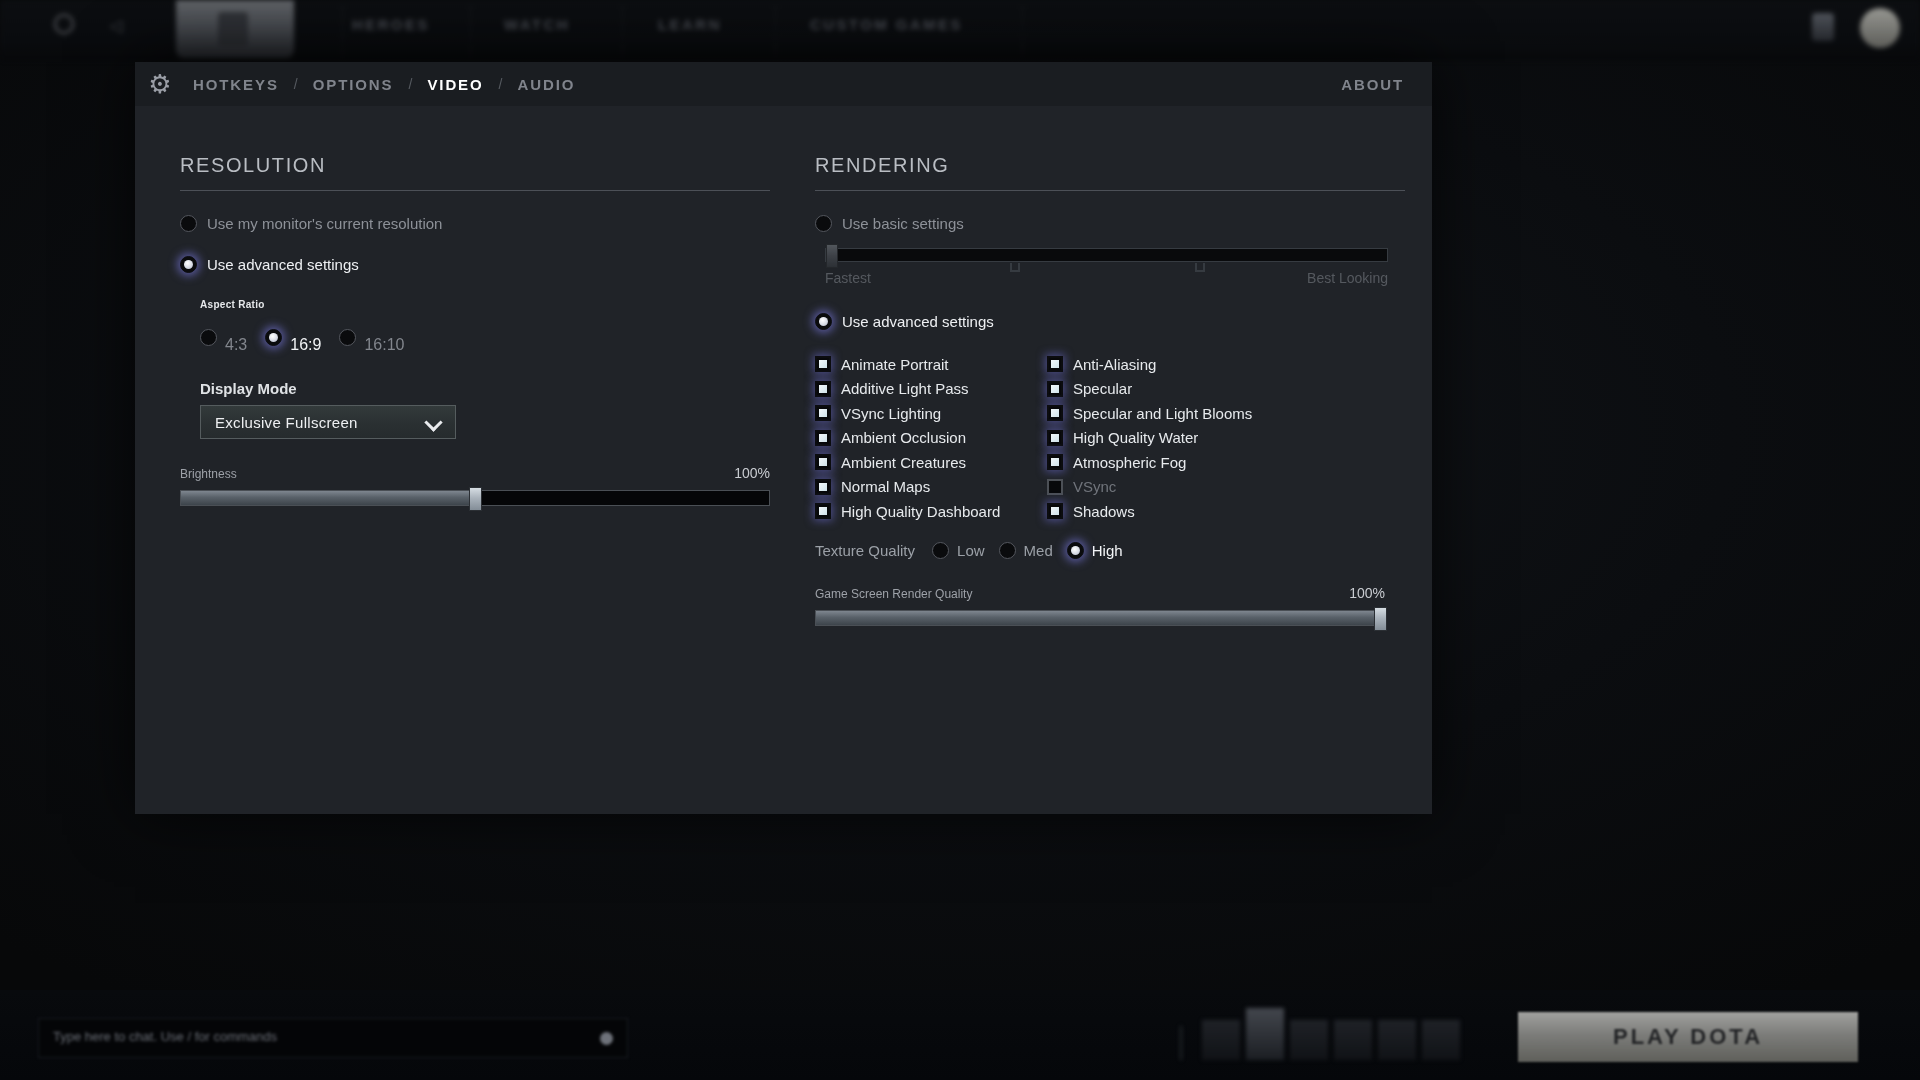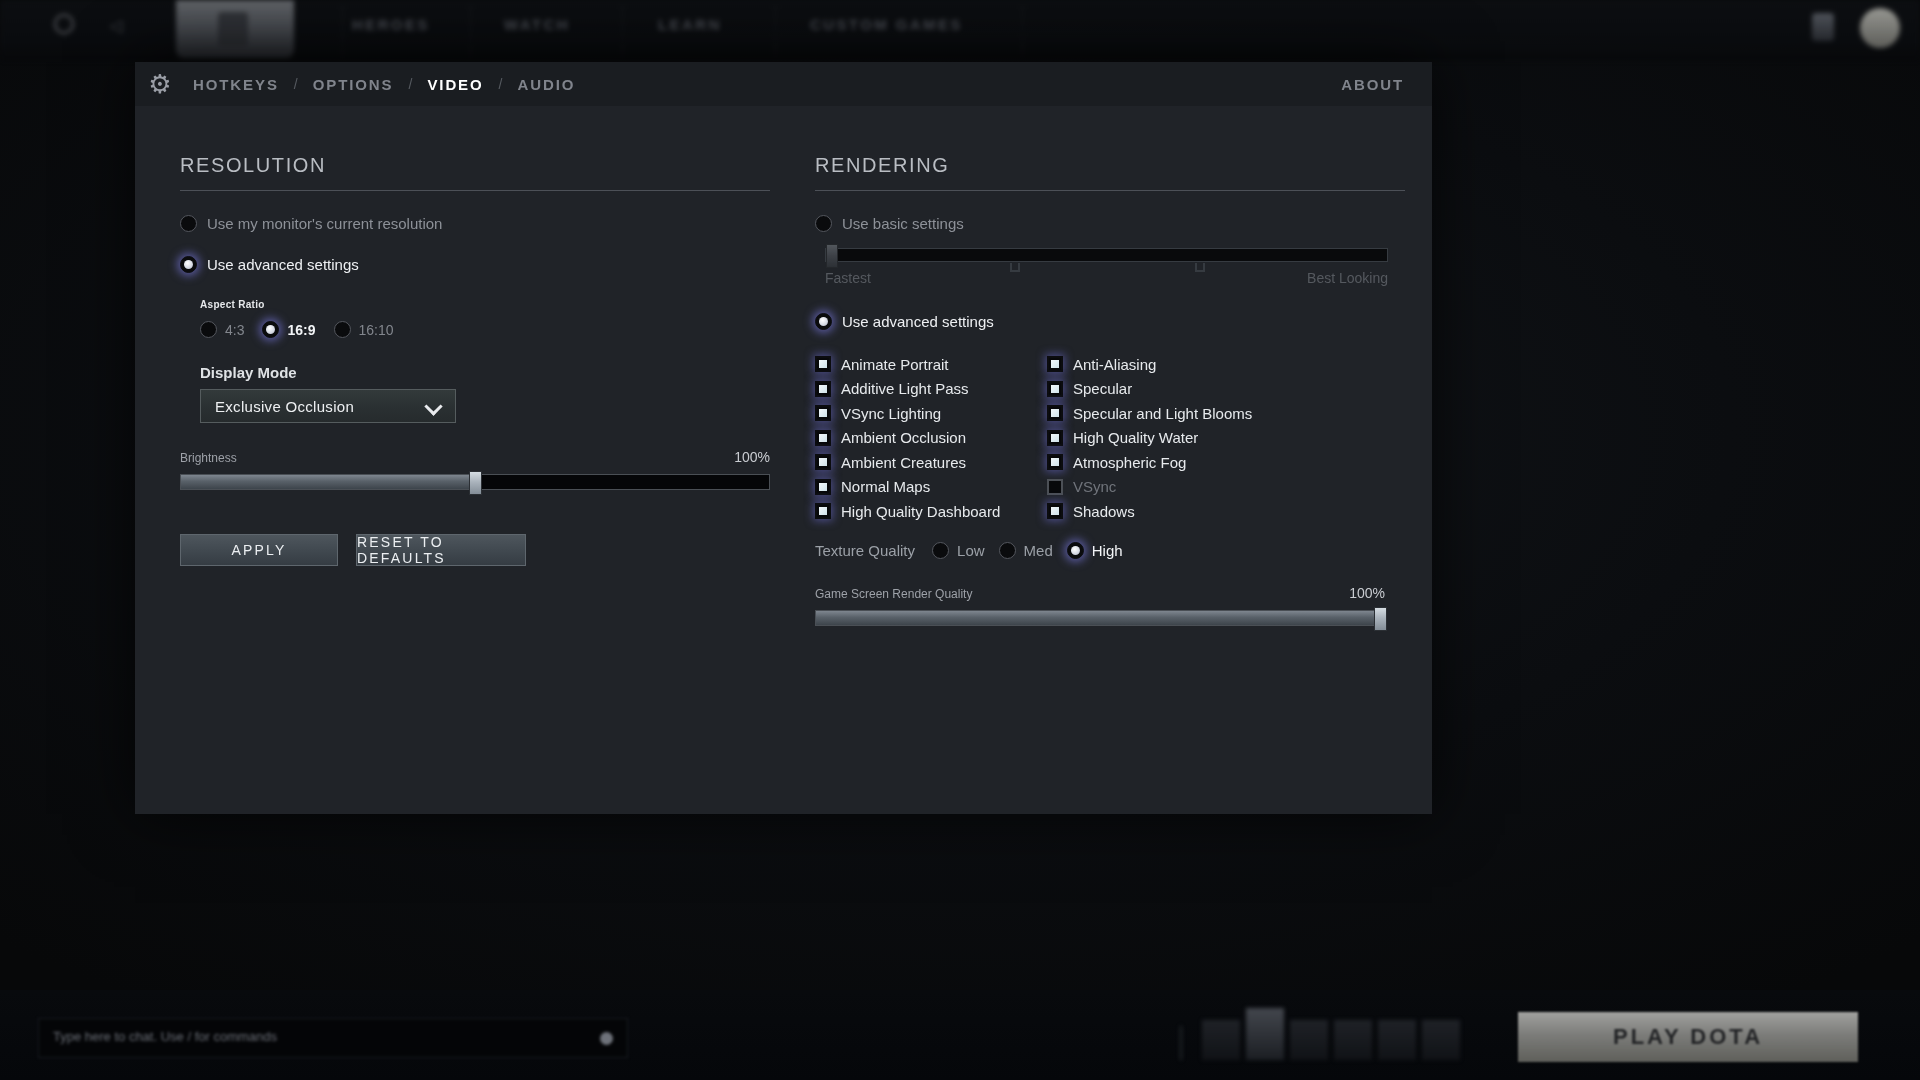--- a/index.html
+++ b/index.html
@@ -189,22 +189,22 @@
   .radio-row.sel .radio-label { color: #eef0f3; }
 
   
   .subgroup { margin-left: 20px; }
   .sub-label {
     margin-top: 26px;
     font-size: 10px; color: #e6e8eb; font-weight: 600; letter-spacing: .3px;
   }
   .ratio-row { display: flex; align-items: center; margin-top: 11px; gap: 0; }
   .ratio-item { display: flex; align-items: center; margin-right: 18px; }
-  .ratio-item .radio-label { font-size: 14px; margin-left: 8px; color: #82868d; }
-  .ratio-item.sel .radio-label { color: #f2f4f6; font-weight: 700; text-align: center; }
+  .ratio-item .radio-label { font-size: 16px; margin-left: 8px; color: #82868d; margin-top: 15px; }
+  .ratio-item.sel .radio-label { color: #f2f4f6; font-weight: 400; text-align: center; }
 
   
   .dd-row { display: flex; margin-top: 26px; gap: 22px; }
   .dd-block { display: flex; flex-direction: column; }
   .dd-label { font-size: 15px; color: #dfe2e5; font-weight: 600; margin-bottom: 8px; }
   .dropdown {
     position: relative;
     width: 294px; height: 34px;
     background: linear-gradient(180deg, #333a3b 0%, #2a3032 55%, #262b2d 100%);
     border: 1px solid #555c5e;
@@ -417,46 +417,38 @@
             <div class="ratio-item">
               <div class="radio"></div>
               <div class="radio-label">16:10</div>
             </div>
           </div>
 
           <div class="dd-row">
             <div class="dd-block">
               <div class="dd-label">Display Mode</div>
               <div class="dropdown wide">
-                <div class="val">Exclusive Occlusion</div>
+                <div class="val">Exclusive Fullscreen</div>
                 <div class="chev"></div>
               </div>
             </div>
           </div>
         </div>
 
         <div class="slider-block">
           <div class="slider-head">
             <div class="slider-name">Brightness</div>
             <div class="slider-val">100%</div>
           </div>
           <div class="track">
             <div class="fill" id="brightness-fill" style="width: 50%;"></div>
             <div class="handle" id="brightness-handle" style="left: calc(50% - 6px);"></div>
           </div>
         </div>
 
-        <div class="btn-row">
-          <div class="btn apply">
-            <span>APPLY</span>
-          </div>
-          <div class="btn reset">
-            <span>RESET TO DEFAULTS</span>
-          </div>
-        </div>
       </div>
 
       <div class="col-right">
         <div class="section-title">RENDERING</div>
         <div class="section-rule"></div>
 
         <div class="radio-row">
           <div class="radio"></div>
           <div class="radio-label">Use basic settings</div>
         </div>

